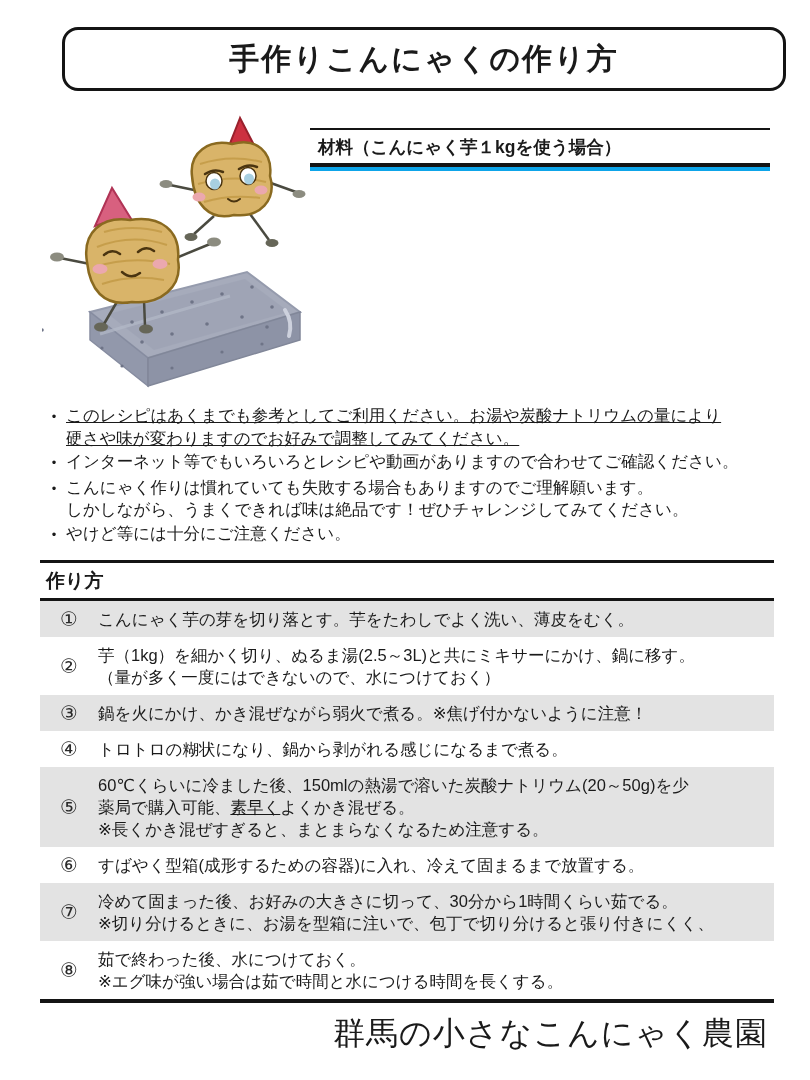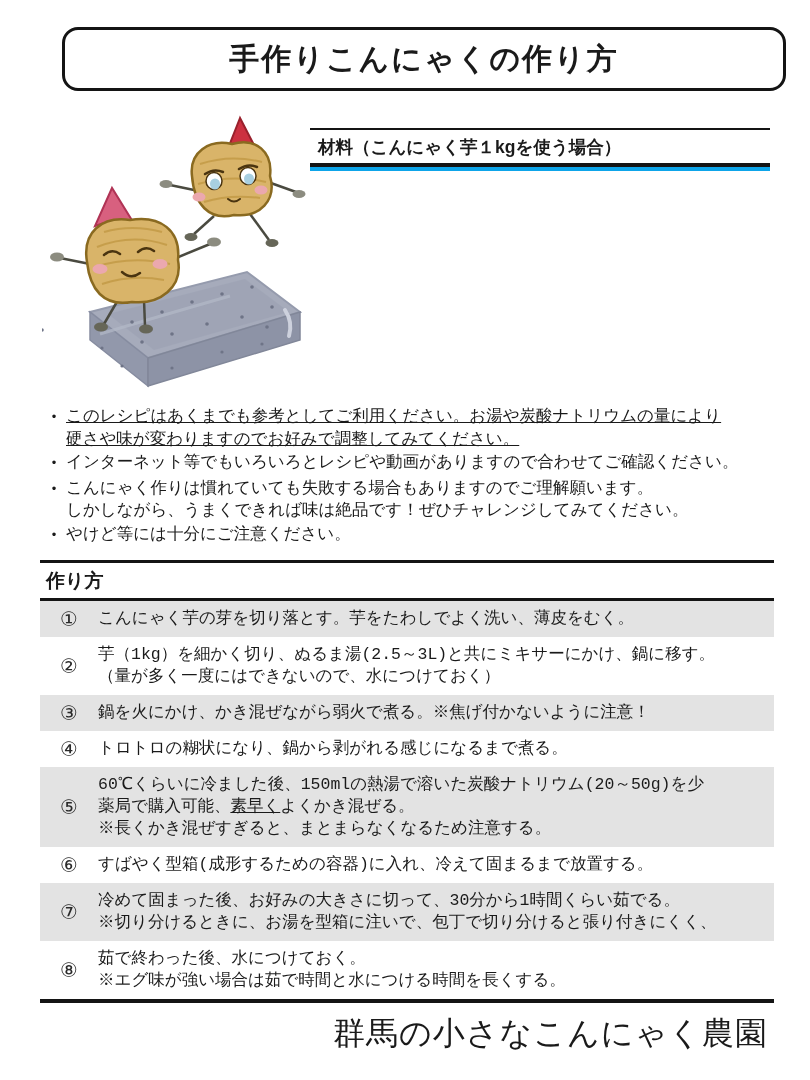--- a/index.html
+++ b/index.html
@@ -35,21 +35,21 @@
   
   .method{position:absolute;left:40px;top:544px;width:734px;margin-top:16px;}
   .method-head{
     border-top:3.5px solid #141414;border-bottom:3.5px solid #141414;
     font-weight:bold;font-size:19px;padding:5px 6px 4px 6px;
   }
   .steps{border-bottom:4px solid #141414;}
   .step{display:flex;align-items:center;font-size:16.5px;line-height:22px;}
   .step.shaded{background:#e3e3e3;}
   .step-num{width:58px;flex:none;text-align:center;font-size:20px;color:#2a2a2a;}
-  .step-text{flex:1;padding:7px 16px 7px 0;font-family:Liberation Mono, monospace;}
+  .step-text{flex:1;padding:7px 16px 7px 0;}
   .step-text .u{text-decoration:underline;}
   
   .footer{position:absolute;right:42px;top:1012px;font-size:32px;letter-spacing:1px;}
 </style>
 </head>
 <body>
 
 <div class="page">
 
   <div class="title-box">

